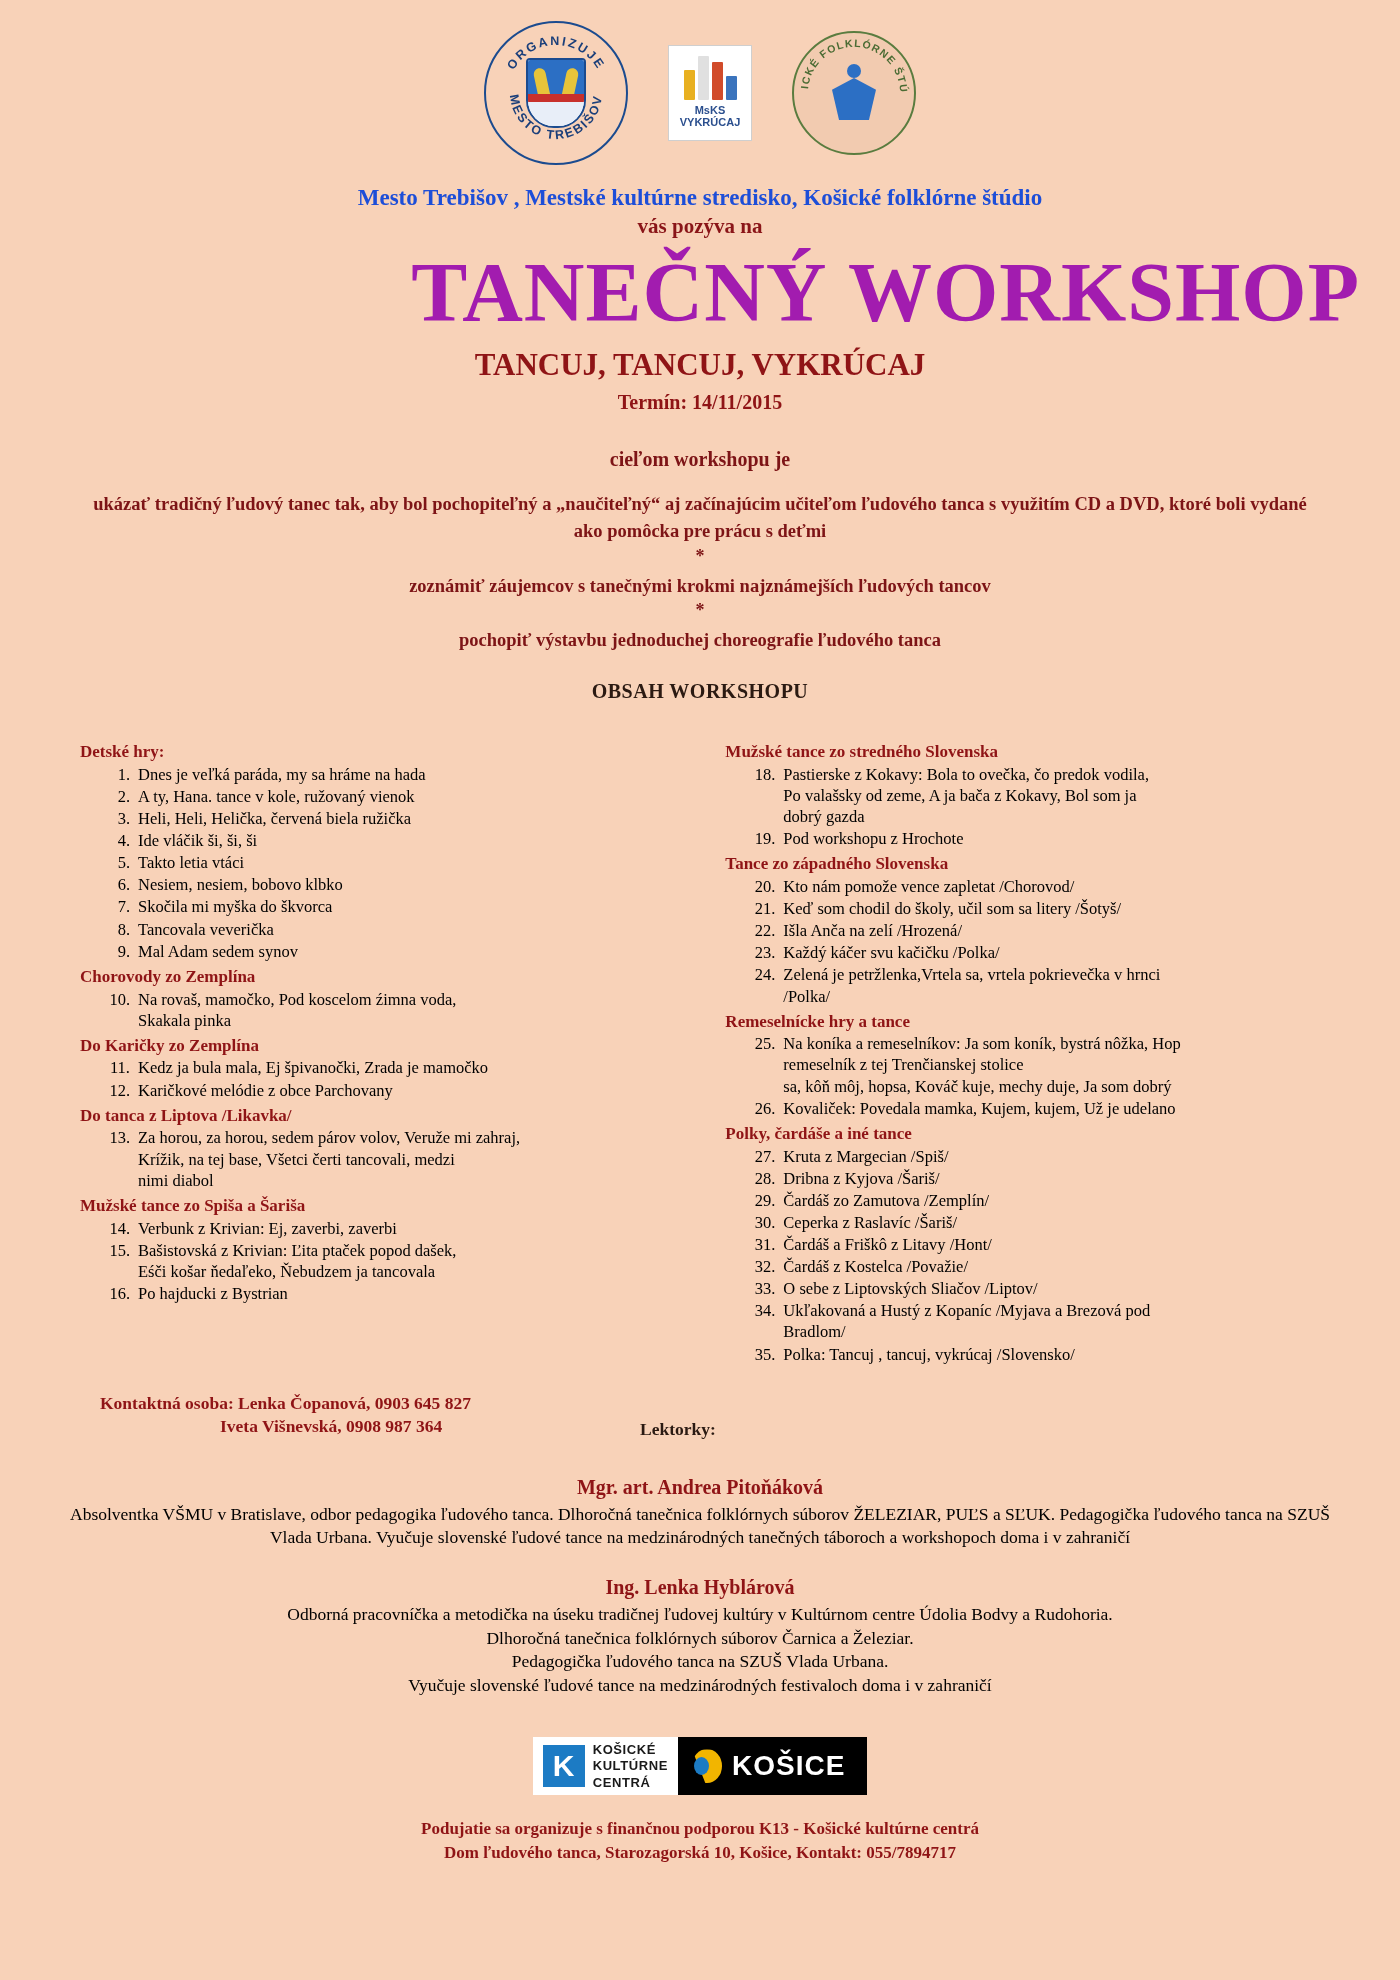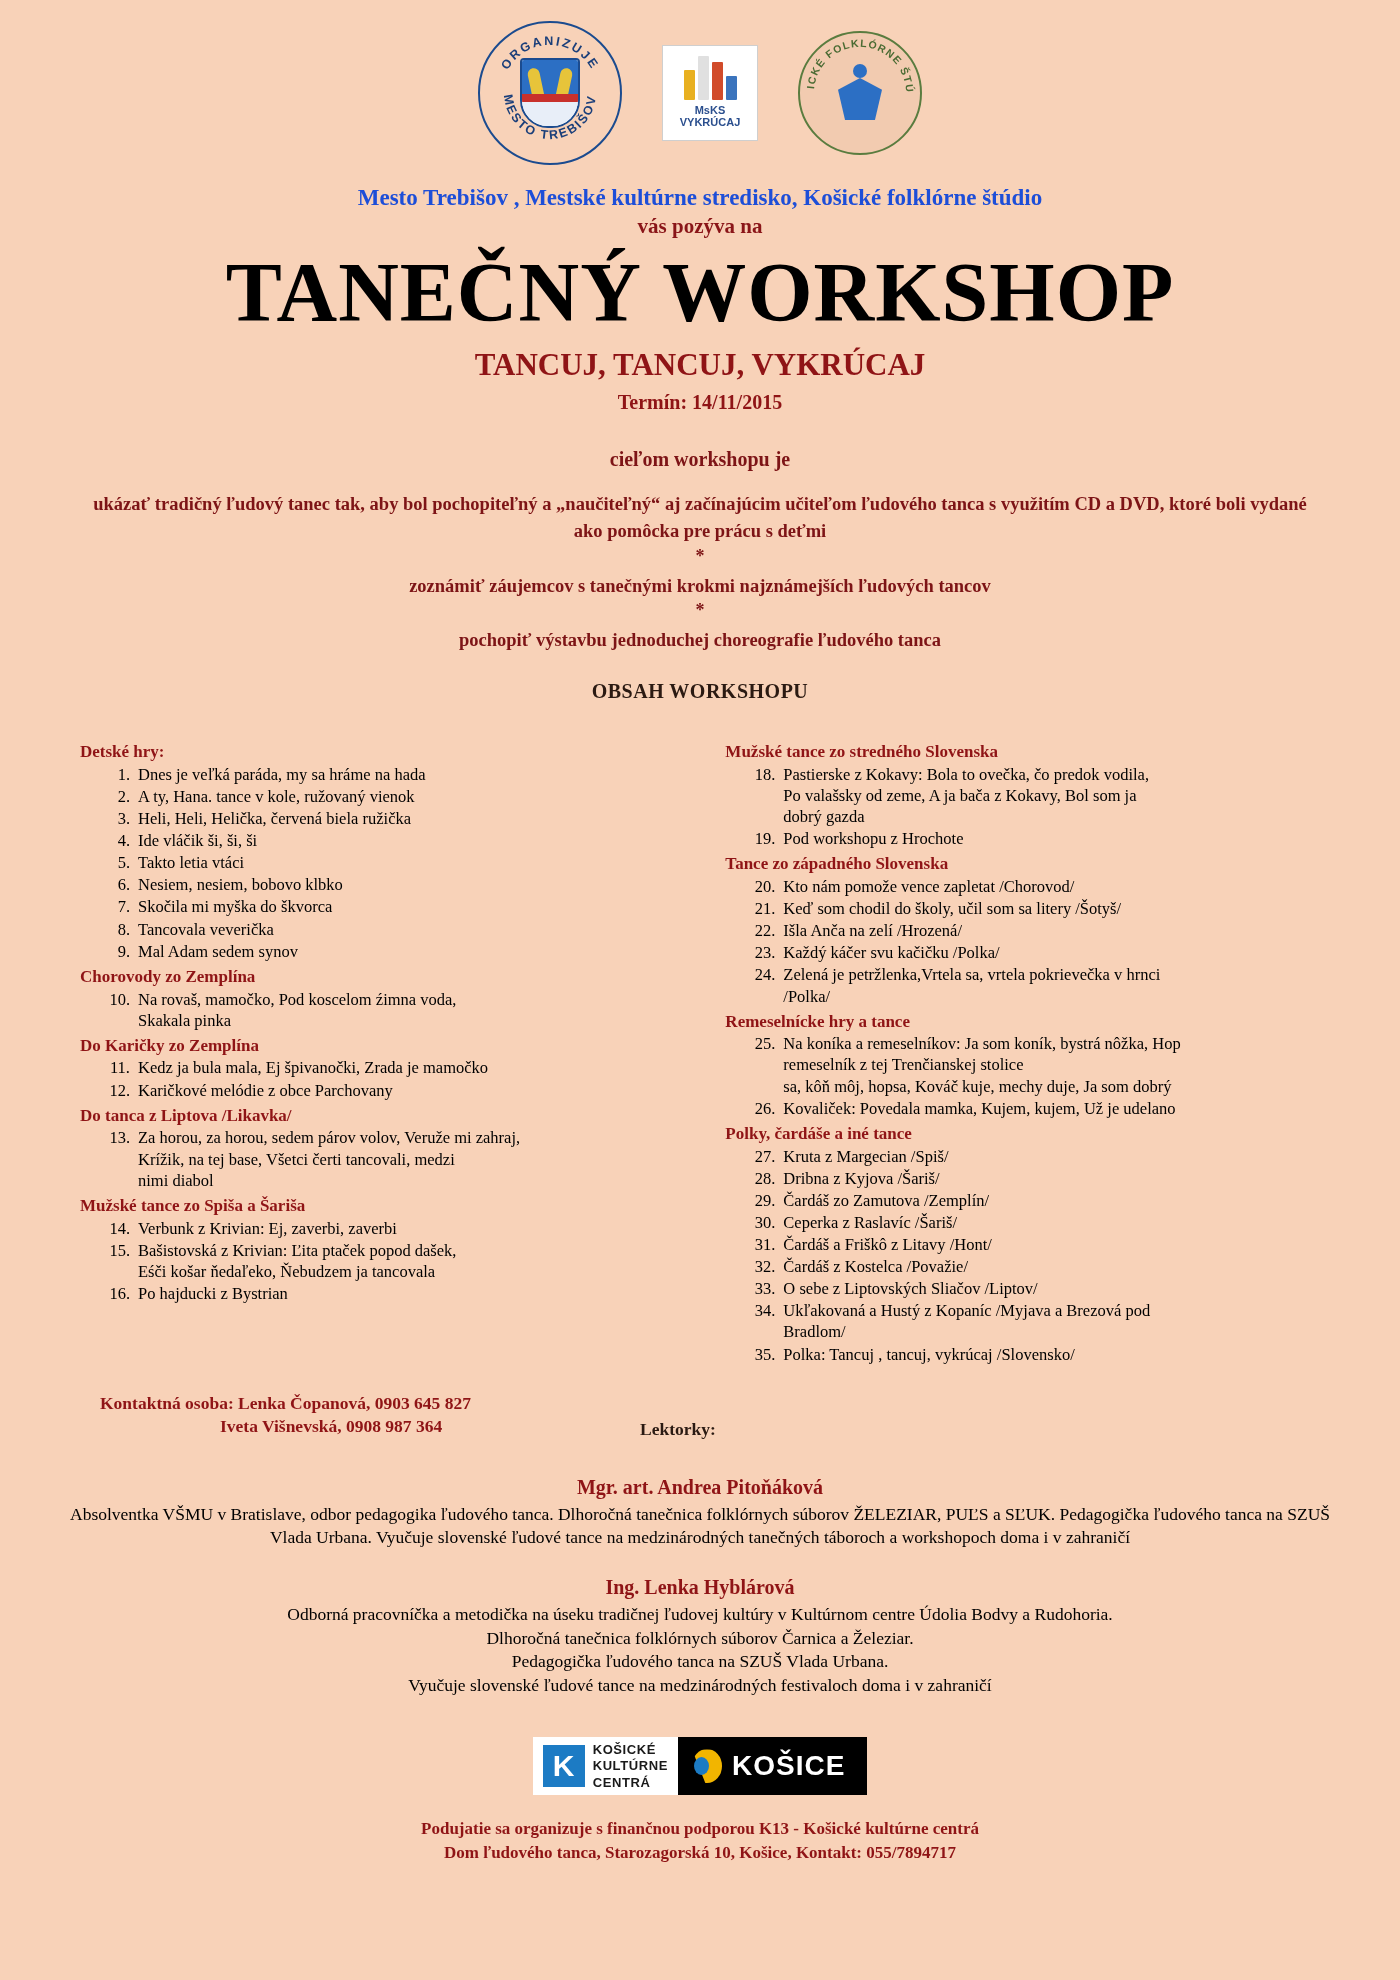--- a/index.html
+++ b/index.html
@@ -81,21 +81,21 @@
     transform: rotate(12deg);
   }
   .crest .band {
     position: absolute;
     left: 0; right: 0; top: 52%;
     height: 8px;
     background: #c8302c;
   }
 
   .logo-msks {
-    width: 96px; height: 96px;
+    width: 84px; height: 96px;
     background: #ffffff;
     border: 1px solid #cfcfcf;
     display: flex; flex-direction: column;
     align-items: center; justify-content: flex-start;
     padding-top: 8px;
     box-sizing: border-box;
   }
   .msks-bars {
     display: flex; align-items: flex-end; gap: 3px; height: 46px;
   }
@@ -149,22 +149,22 @@
     margin-top: 17px;
   }
   .invite-line {
     text-align: center;
     color: #8a1518;
     font-weight: bold;
     font-size: 21px;
     margin-top: 3px;
   }
   .big-title {
-    text-align: center;
-    color: #000000;
+    text-align: right;
+    color: #a21caf;
     font-weight: bold;
     font-size: 84px;
     letter-spacing: 1px;
     line-height: 1.05;
     margin-top: 10px;
   }
   .subtitle {
     text-align: center;
     color: #8f1416;
     font-weight: bold;

